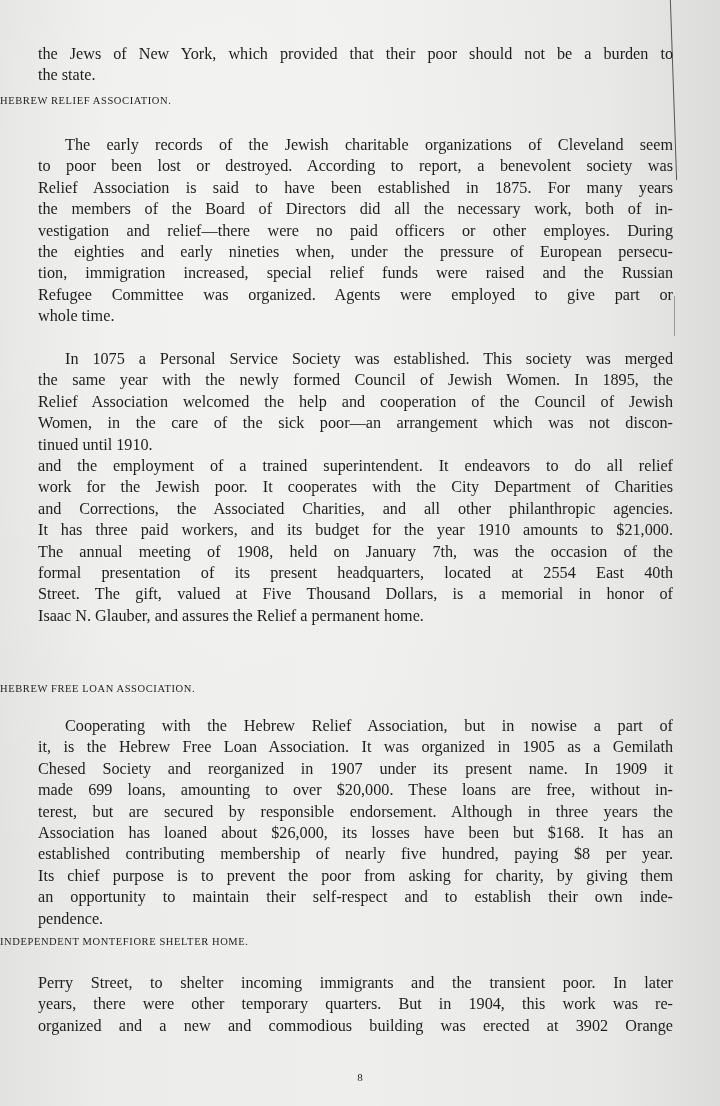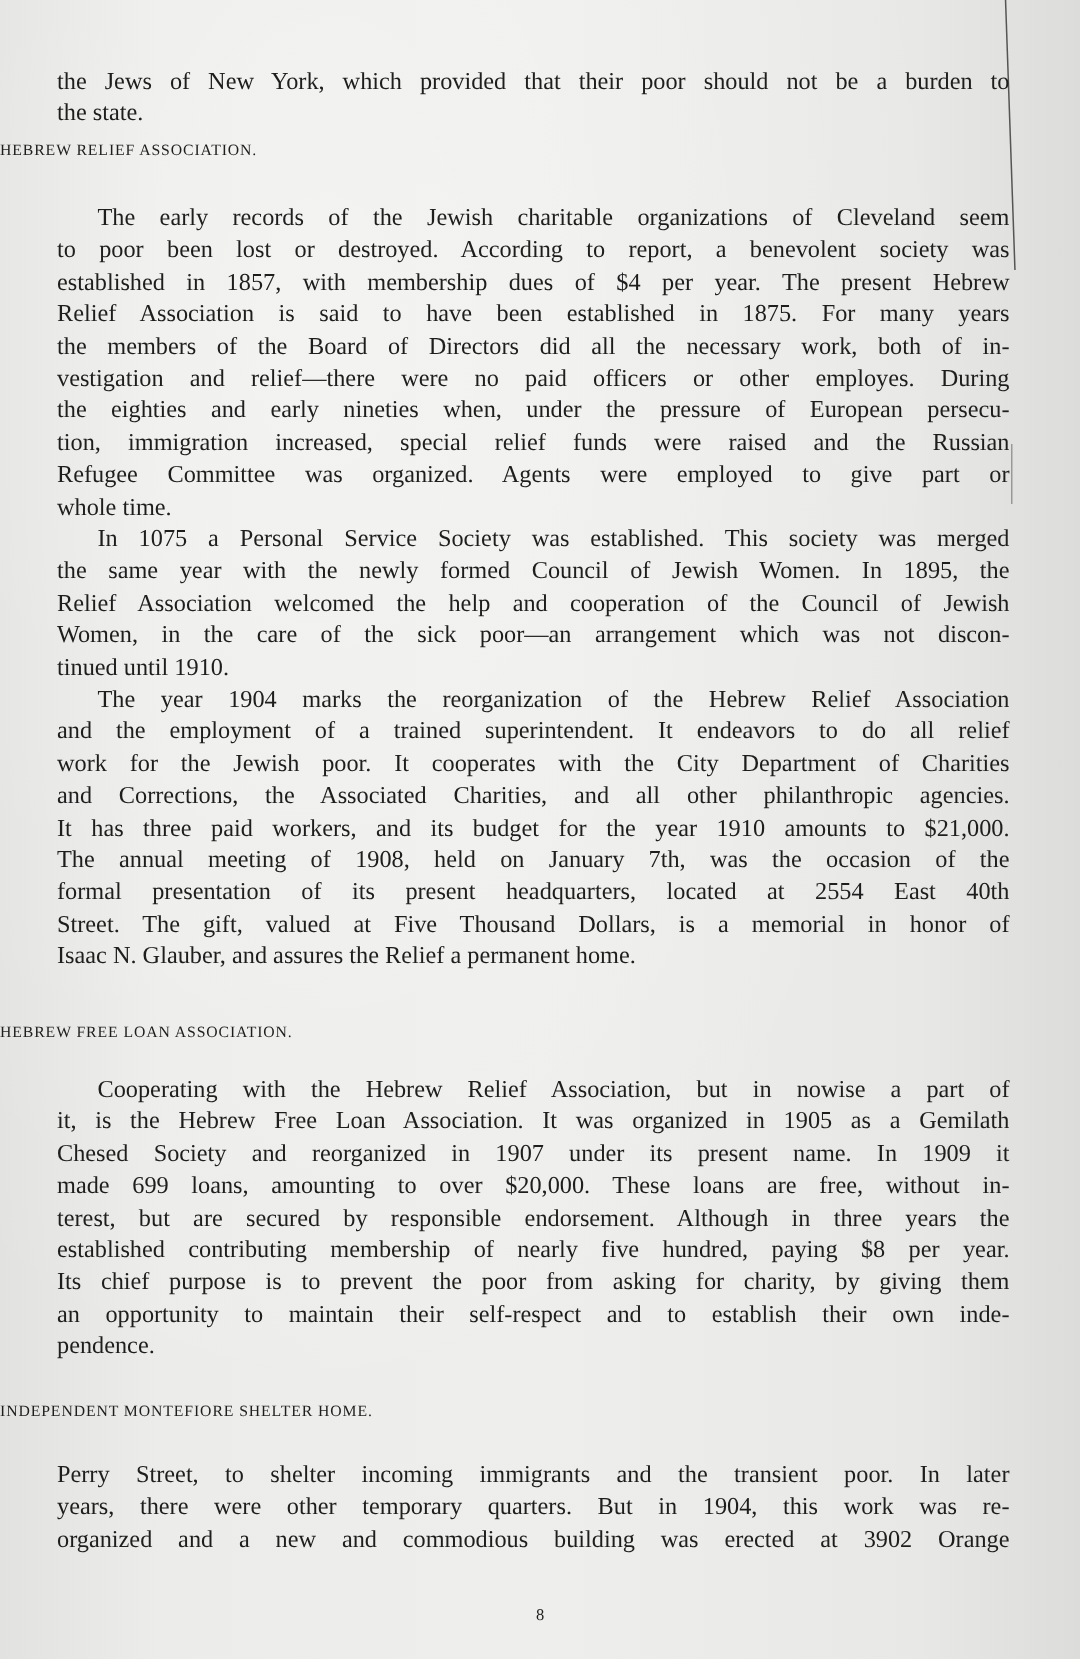--- a/index.html
+++ b/index.html
@@ -53,58 +53,57 @@
   <div class="text-block" style="top:44px;">
     <span class="line">the Jews of New York, which provided that their poor should not be a burden to</span>
     <span class="line last">the state.</span>
   </div>
 
   <div class="heading" style="top:95px;">HEBREW RELIEF ASSOCIATION.</div>
 
   <div class="text-block" style="top:135px;">
     <span class="line indent">The early records of the Jewish charitable organizations of Cleveland seem</span>
     <span class="line">to poor been lost or destroyed.  According to report, a benevolent society was</span>
-    <span class="line">established in 1857, with membership dues of $4 per year.  The present Hebrew</span>
     <span class="line">Relief Association is said to have been established in 1875.  For many years</span>
     <span class="line">the members of the Board of Directors did all the necessary work, both of in-</span>
     <span class="line">vestigation and relief—there were no paid officers or other employes.  During</span>
     <span class="line">the eighties and early nineties when, under the pressure of European persecu-</span>
     <span class="line">tion, immigration increased, special relief funds were raised and the Russian</span>
     <span class="line">Refugee Committee was organized.  Agents were employed to give part or</span>
     <span class="line last">whole time.</span>
   </div>
 
   <div class="text-block" style="top:349px;">
     <span class="line indent">In 1075 a Personal Service Society was established.  This society was merged</span>
     <span class="line">the same year with the newly formed Council of Jewish Women.  In 1895, the</span>
     <span class="line">Relief Association welcomed the help and cooperation of the Council of Jewish</span>
     <span class="line">Women, in the care of the sick poor—an arrangement which was not discon-</span>
     <span class="line last">tinued until 1910.</span>
   </div>
 
   <div class="text-block" style="top:456px;">
-    <span class="line indent">The year 1904 marks the reorganization of the Hebrew Relief Association</span>
     <span class="line">and the employment of a trained superintendent.  It endeavors to do all relief</span>
     <span class="line">work for the Jewish poor.  It cooperates with the City Department of Charities</span>
     <span class="line">and Corrections, the Associated Charities, and all other philanthropic agencies.</span>
     <span class="line">It has three paid workers, and its budget for the year 1910 amounts to $21,000.</span>
     <span class="line">The annual meeting of 1908, held on January 7th, was the occasion of the</span>
     <span class="line">formal presentation of its present headquarters, located at 2554 East 40th</span>
     <span class="line">Street.  The gift, valued at Five Thousand Dollars, is a memorial in honor of</span>
     <span class="line last">Isaac N. Glauber, and assures the Relief a permanent home.</span>
   </div>
 
   <div class="heading" style="top:683px;">HEBREW FREE LOAN ASSOCIATION.</div>
 
   <div class="text-block" style="top:716px;">
     <span class="line indent">Cooperating with the Hebrew Relief Association, but in nowise a part of</span>
     <span class="line">it, is the Hebrew Free Loan Association.  It was organized in 1905 as a Gemilath</span>
     <span class="line">Chesed Society and reorganized in 1907 under its present name.  In 1909 it</span>
     <span class="line">made 699 loans, amounting to over $20,000.  These loans are free, without in-</span>
     <span class="line">terest, but are secured by responsible endorsement.  Although in three years the</span>
+    <span class="line">Association has loaned about $26,000, its losses have been but $168.  It has an</span>
     <span class="line">established contributing membership of nearly five hundred, paying $8 per year.</span>
     <span class="line">Its chief purpose is to prevent the poor from asking for charity, by giving them</span>
     <span class="line">an opportunity to maintain their self-respect and to establish their own inde-</span>
     <span class="line last">pendence.</span>
   </div>
 
   <div class="heading" style="top:936px;">INDEPENDENT MONTEFIORE SHELTER HOME.</div>
 
   <div class="text-block" style="top:973px;">
     <span class="line">Perry Street, to shelter incoming immigrants and the transient poor.  In later</span>

